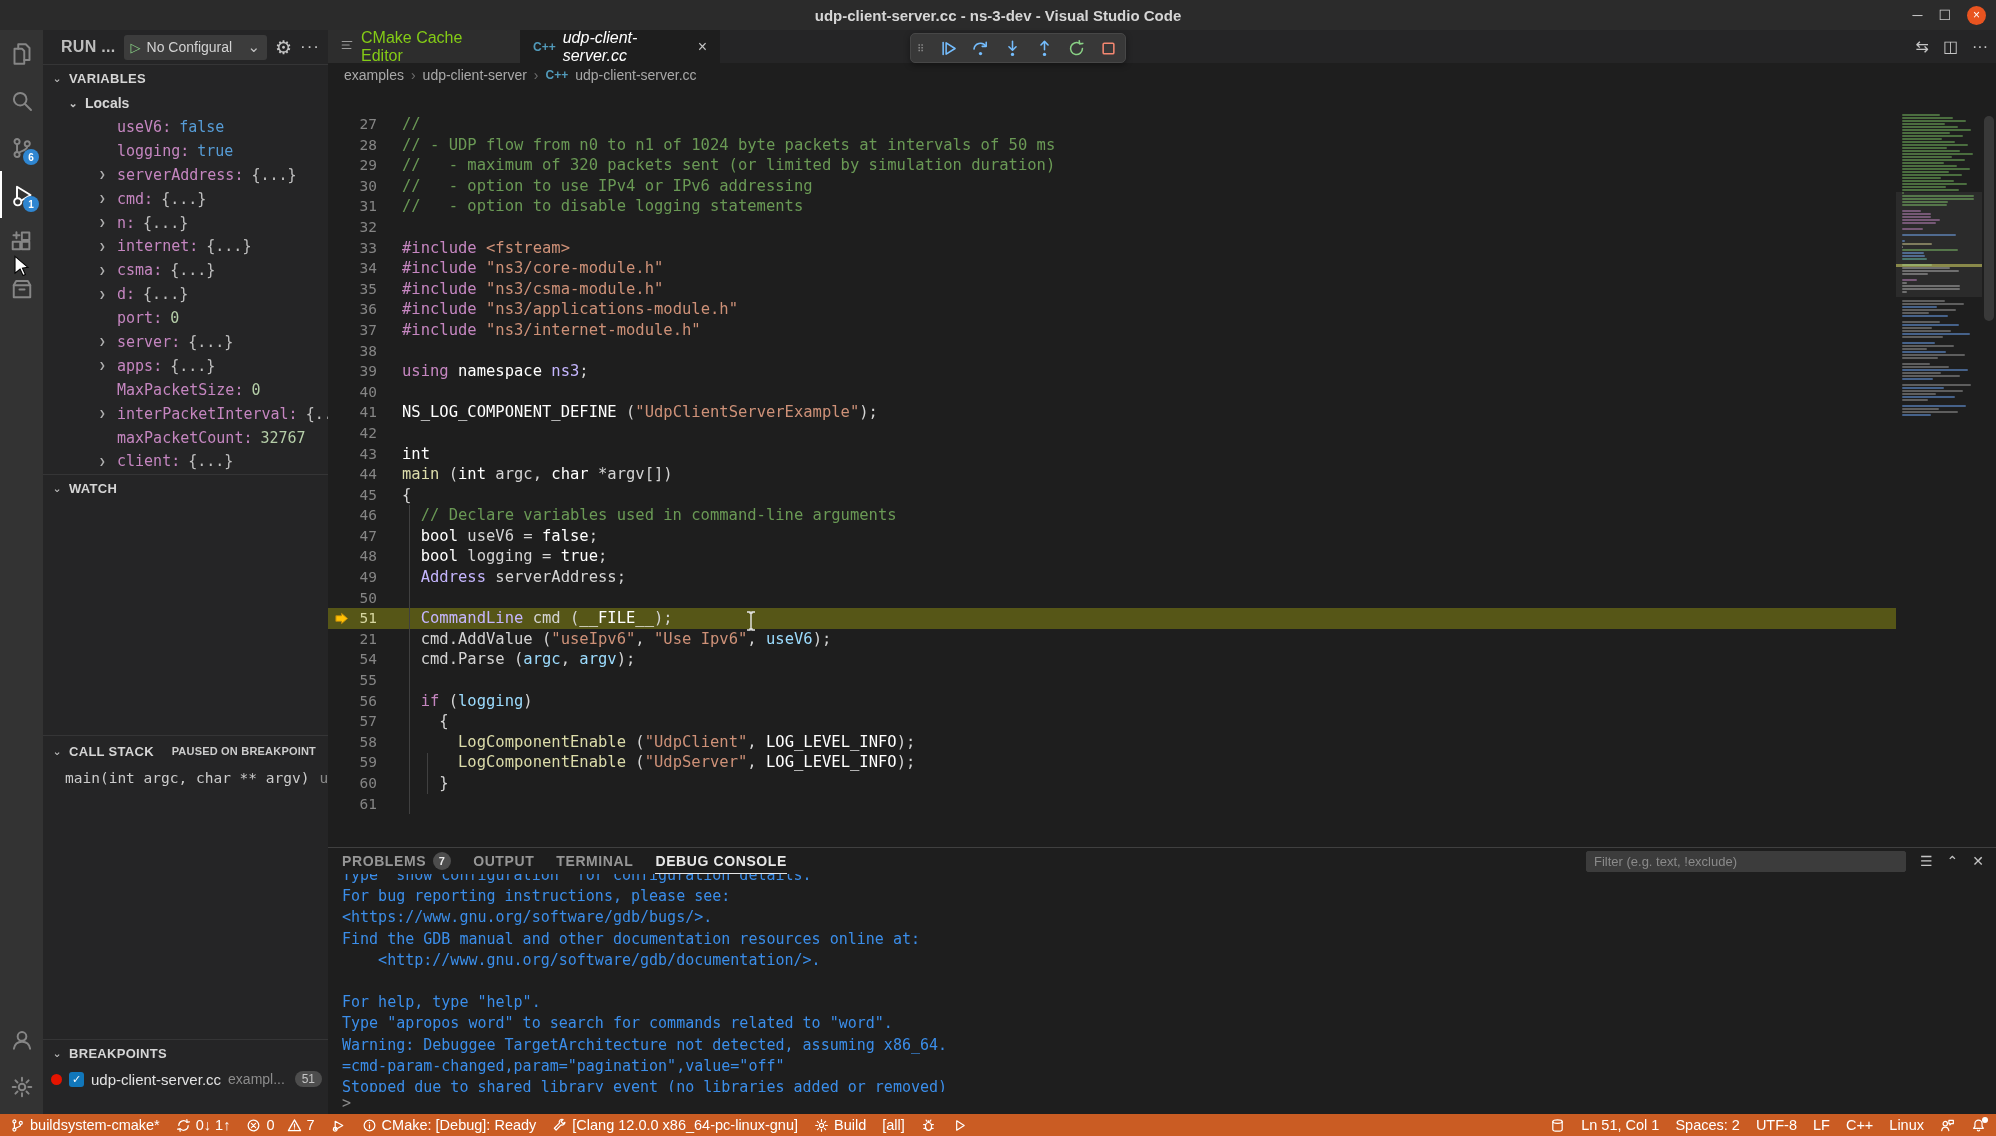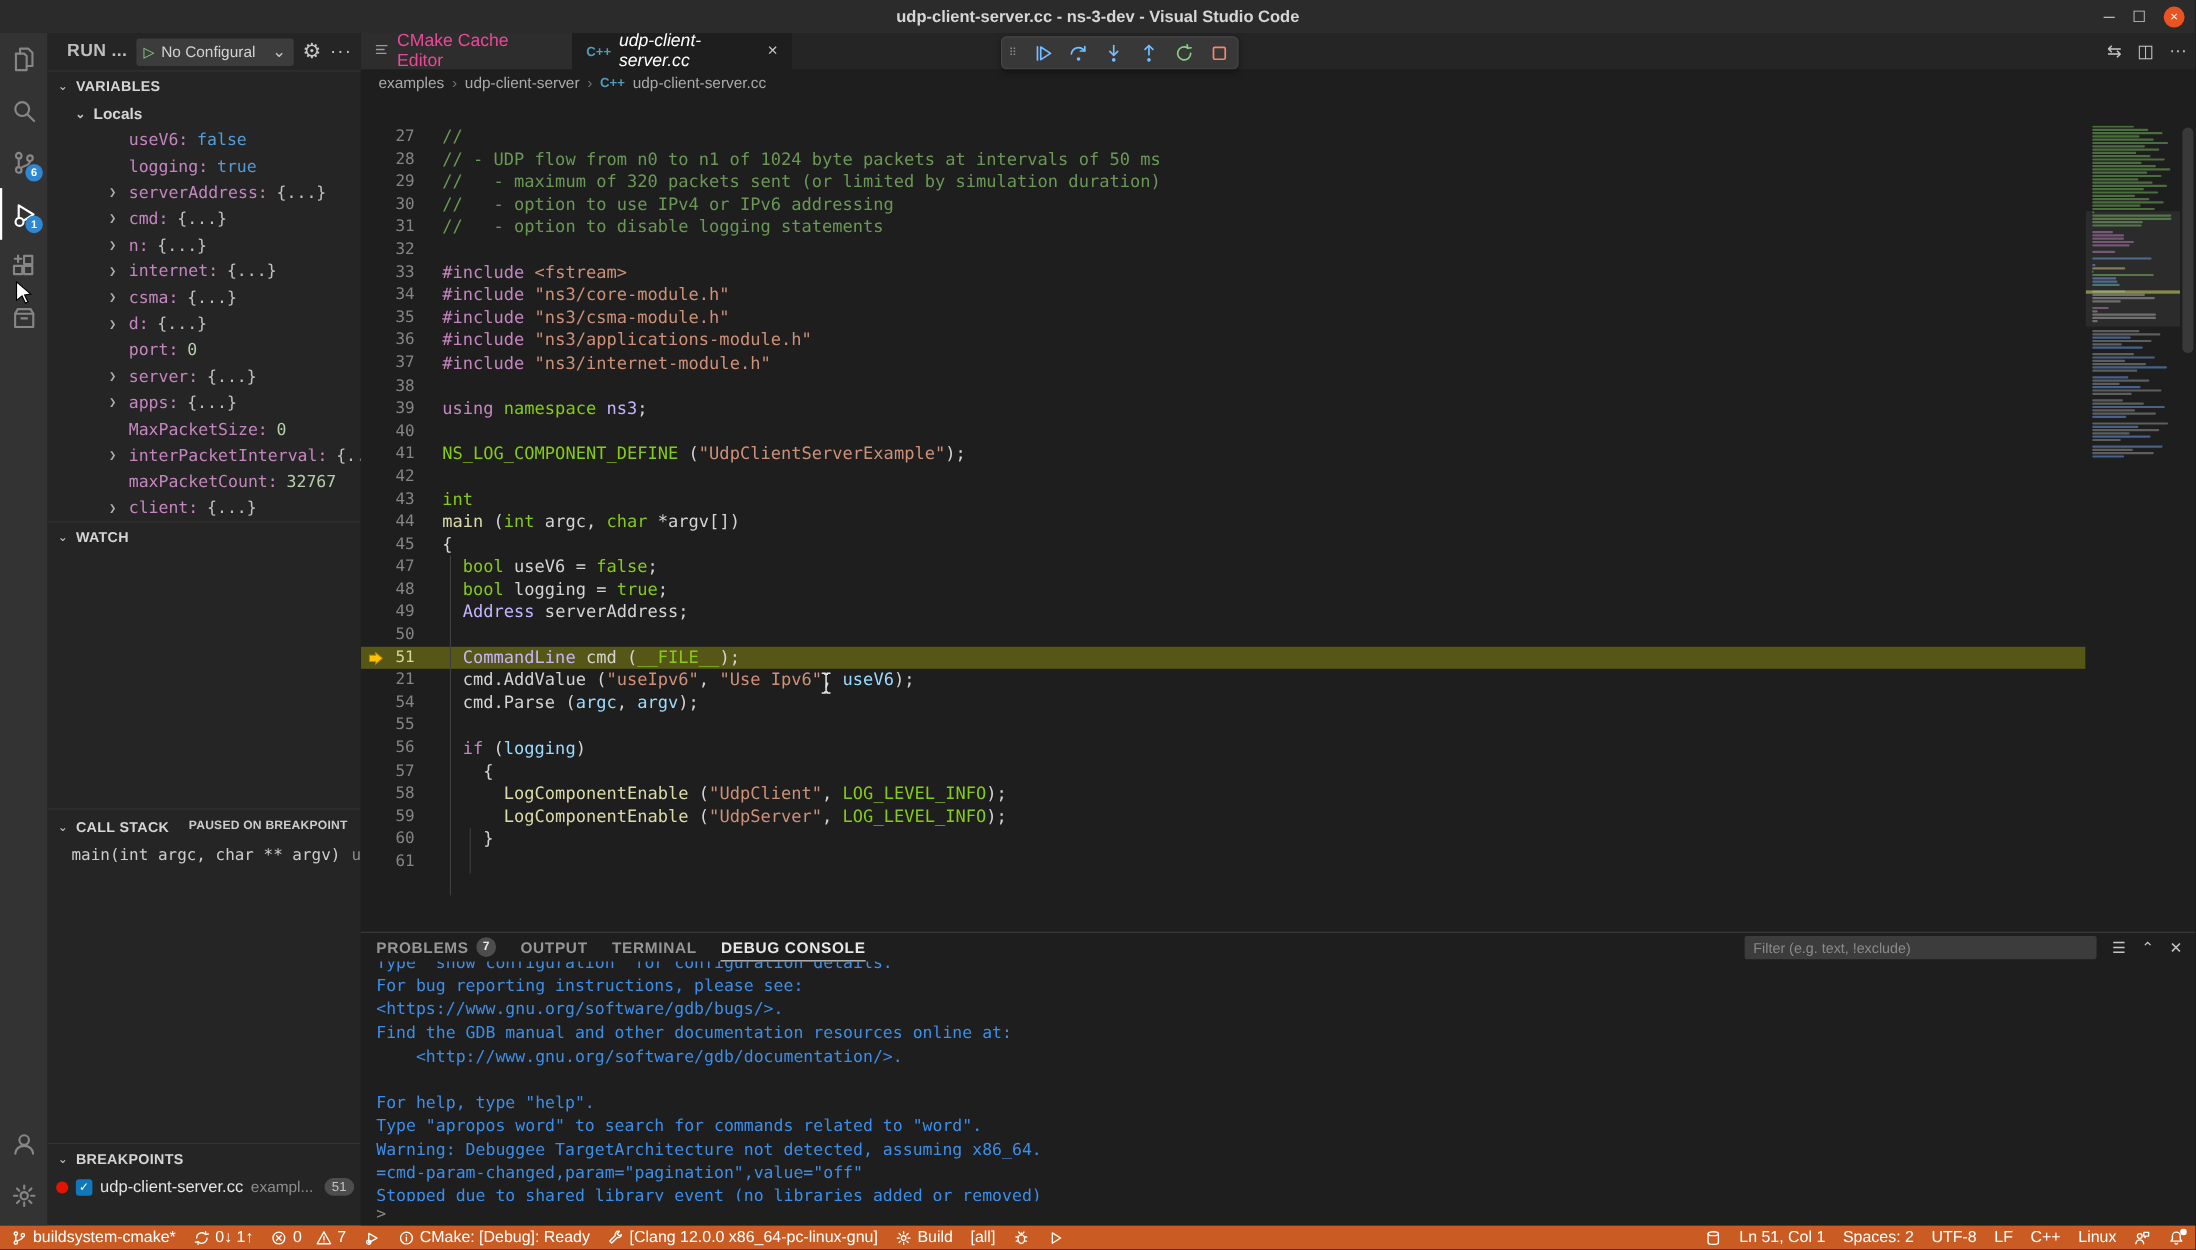--- a/index.html
+++ b/index.html
@@ -56,21 +56,21 @@
   .bp-dot { width:11px; height:11px; border-radius:50%; background:#e51400; flex:0 0 auto; }
   .bp-check { width:15px; height:15px; background:#1177bb; border-radius:3px; color:#fff; font-size:11px; display:flex; align-items:center; justify-content:center; flex:0 0 auto; }
   .bp-file { color:#e3e3e3; font-size:15px; white-space:nowrap; }
   .bp-path { color:#8c8c8c; font-size:14px; white-space:nowrap; overflow:hidden; flex:1 1 auto; }
   .bp-line-badge { background:#4d4d4d; color:#c5c5c5; font-size:12px; border-radius:9px; padding:1px 7px; margin-right:6px; }
 
   
   .editor-col { flex:1 1 auto; display:flex; flex-direction:column; min-width:0; position:relative; }
   .tabbar { height:33px; background:#252526; display:flex; flex:0 0 auto; position:relative; }
   .tab { display:flex; align-items:center; gap:7px; padding:0 12px; font-size:16px; border-right:1px solid #1e1e1e; }
-  .tab.inactive { background:#2d2d2d; color:#ec4899; width:193px; }
+  .tab.inactive { background:#2d2d2d; color:#84cc16; width:193px; }
   .tab.active { background:#1e1e1e; color:#ffffff; width:199px; }
   .tab.active .tab-label { font-style:italic; }
   .tab-close { color:#c5c5c5; font-size:16px; margin-left:auto; }
   .cpp-badge { color:#519aba; font-weight:700; font-size:12px; }
   .list-glyph { color:#9b9b9b; font-size:14px; }
   .editor-actions { position:absolute; right:8px; top:0; height:33px; display:flex; align-items:center; gap:14px; color:#c5c5c5; }
   .editor-actions .ea { font-size:16px; }
   .breadcrumb { height:24px; display:flex; align-items:center; padding-left:16px; gap:7px; font-size:14px; color:#a9a9a9; background:#1e1e1e; flex:0 0 auto; }
   .bc-sep { color:#6e6e6e; }
 
@@ -82,21 +82,21 @@
 
   
   .code-area { flex:1 1 auto; position:relative; overflow:hidden; background:#1e1e1e;margin-top:27px; }
   .code-lines { position:absolute; left:0; top:0; right:100px; }
   .cl { display:flex; height:20.6px; line-height:20.6px; font-family:"DejaVu Sans Mono", monospace; font-size:15.5px; white-space:pre; position:relative; }
   .cl .ln { width:49px; text-align:right; color:#858585; font-size:14.5px; flex:0 0 auto; }
   .cl .ct { padding-left:25px; }
   .cl.cur { background:#565617; }
   .cl.cur .ln { color:#d7d7a0; }
   .cur-arrow { position:absolute; left:6px; top:3px; }
-  .tk-cm{color:#6a9955}.tk-kw{color:#84cc16}.tk-ctl{color:#c586c0}.tk-str{color:#ce9178}
+  .tk-cm{color:#6a9955}.tk-kw{color:#ffffff}.tk-ctl{color:#c586c0}.tk-str{color:#ce9178}
   .tk-fn{color:#dcdcaa}.tk-ty{color:#c4b5fd}.tk-var{color:#9cdcfe}.tk-pl{color:#d4d4d4}
   .indent-guide { position:absolute; width:1px; background:#404040; }
   .ibeam { position:absolute; left:417px; top:497px; z-index:30; pointer-events:none; }
 
   
   .minimap { position:absolute; top:0; bottom:0; right:14px; width:86px; background:#1e1e1e; overflow:hidden; }
   .mm-bar { height:2px; margin:0 4px 1px 6px; border-radius:1px; }
   .mm-view { position:absolute; left:0; right:0; background:rgba(255,255,255,0.06); }
   .mm-cur { position:absolute; left:0; right:0; height:3px; background:rgba(215,215,100,0.55); }
   .vscroll { position:absolute; top:0; bottom:0; right:0; width:14px; }
@@ -458,20 +458,21 @@
             <div class="cl"><span class="ln">36</span><span class="ct"><span class="tk-ctl">#include </span><span class="tk-str">"ns3/applications-module.h"</span></span></div>
             <div class="cl"><span class="ln">37</span><span class="ct"><span class="tk-ctl">#include </span><span class="tk-str">"ns3/internet-module.h"</span></span></div>
             <div class="cl"><span class="ln">38</span><span class="ct"></span></div>
             <div class="cl"><span class="ln">39</span><span class="ct"><span class="tk-ctl">using </span><span class="tk-kw">namespace </span><span class="tk-ty">ns3</span><span class="tk-pl">;</span></span></div>
             <div class="cl"><span class="ln">40</span><span class="ct"></span></div>
             <div class="cl"><span class="ln">41</span><span class="ct"><span class="tk-kw">NS_LOG_COMPONENT_DEFINE</span><span class="tk-pl"> (</span><span class="tk-str">"UdpClientServerExample"</span><span class="tk-pl">);</span></span></div>
             <div class="cl"><span class="ln">42</span><span class="ct"></span></div>
             <div class="cl"><span class="ln">43</span><span class="ct"><span class="tk-kw">int</span></span></div>
             <div class="cl"><span class="ln">44</span><span class="ct"><span class="tk-fn">main</span><span class="tk-pl"> (</span><span class="tk-kw">int</span><span class="tk-pl"> argc, </span><span class="tk-kw">char</span><span class="tk-pl"> *argv[])</span></span></div>
             <div class="cl"><span class="ln">45</span><span class="ct"><span class="tk-pl">{</span></span></div>
+            <div class="cl"><span class="ln">46</span><span class="ct"><span class="tk-cm">  // Declare variables used in command-line arguments</span></span></div>
             <div class="cl"><span class="ln">47</span><span class="ct"><span class="tk-kw">  bool</span><span class="tk-pl"> useV6 = </span><span class="tk-kw">false</span><span class="tk-pl">;</span></span></div>
             <div class="cl"><span class="ln">48</span><span class="ct"><span class="tk-kw">  bool</span><span class="tk-pl"> logging = </span><span class="tk-kw">true</span><span class="tk-pl">;</span></span></div>
             <div class="cl"><span class="ln">49</span><span class="ct"><span class="tk-ty">  Address</span><span class="tk-pl"> serverAddress;</span></span></div>
             <div class="cl"><span class="ln">50</span><span class="ct"></span></div>
             <div class="cl cur"><span class="cur-arrow"><svg width="15" height="15" viewBox="0 0 16 16">
                   <path d="M2 5h6V2.5L14.5 8 8 13.5V11H2z" fill="#ffc104" stroke="#b8860b" stroke-width="1"></path>
                 </svg></span><span class="ln">51</span><span class="ct"><span class="tk-ty">  CommandLine</span><span class="tk-pl"> cmd (</span><span class="tk-kw">__FILE__</span><span class="tk-pl">);</span></span></div>
             <div class="cl"><span class="ln">21</span><span class="ct"><span class="tk-pl">  cmd.AddValue (</span><span class="tk-str">"useIpv6"</span><span class="tk-pl">, </span><span class="tk-str">"Use Ipv6"</span><span class="tk-pl">, </span><span class="tk-var">useV6</span><span class="tk-pl">);</span></span></div>
             <div class="cl"><span class="ln">54</span><span class="ct"><span class="tk-pl">  cmd.Parse (</span><span class="tk-var">argc</span><span class="tk-pl">, </span><span class="tk-var">argv</span><span class="tk-pl">);</span></span></div>
             <div class="cl"><span class="ln">55</span><span class="ct"></span></div>

